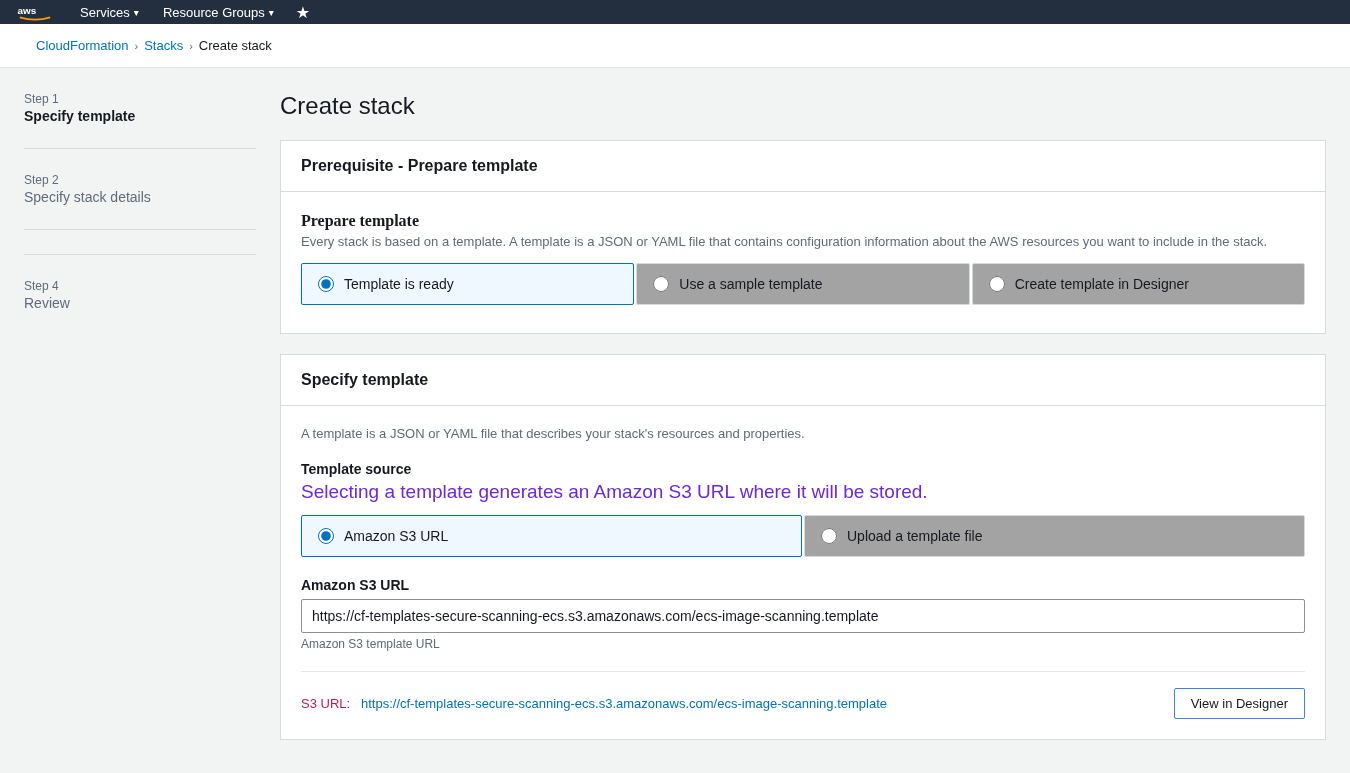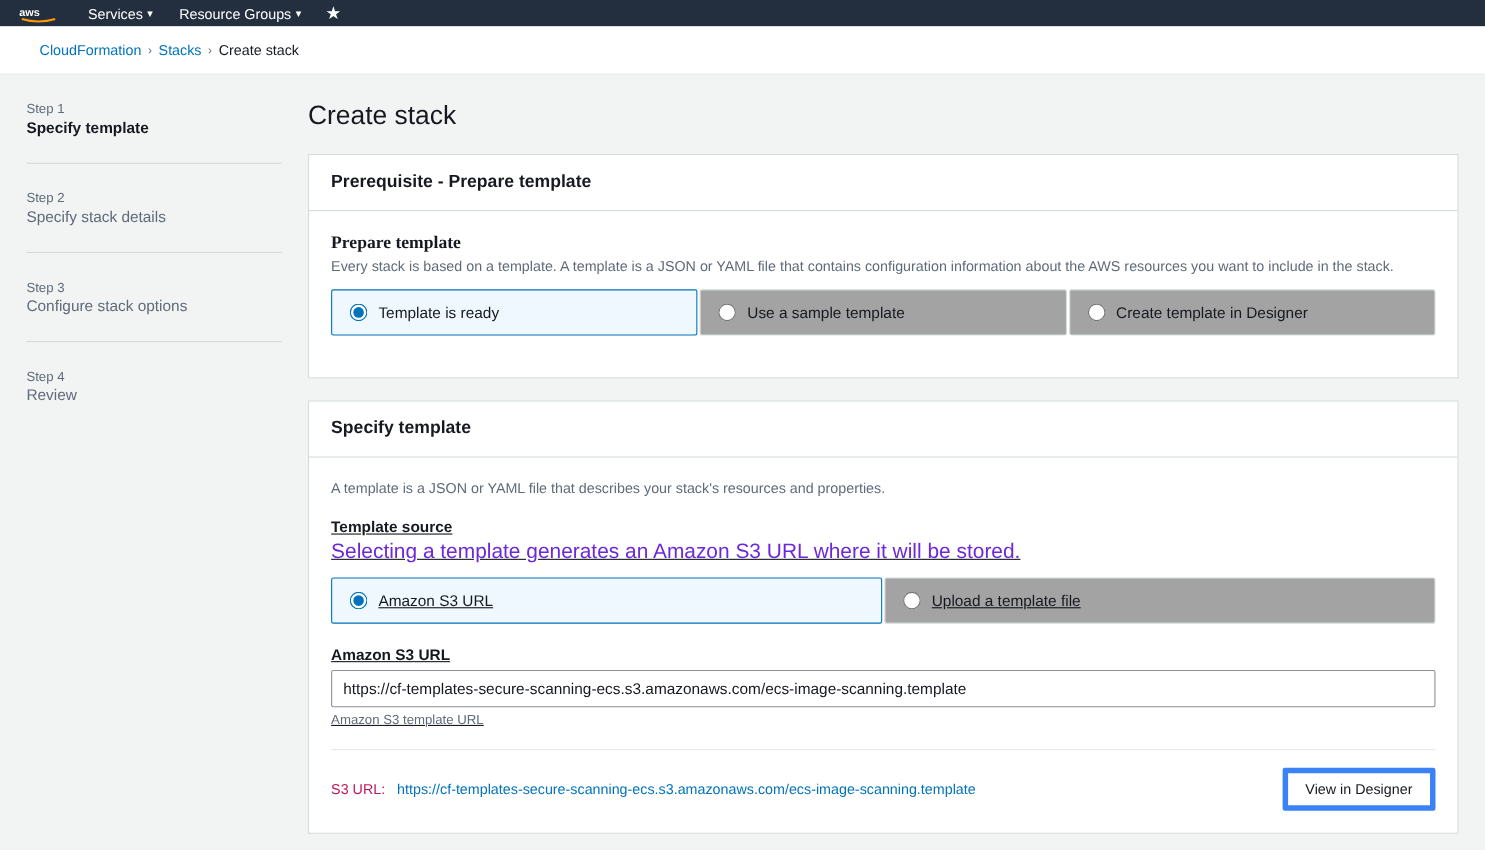--- a/index.html
+++ b/index.html
@@ -124,21 +124,21 @@
     .section-desc {
       font-size: 13px;
       color: #5f6b7a;
       margin-bottom: 14px;
     }
 
     
     .radio-group {
       display: flex;
       gap: 2px;
-      margin-bottom: 18px;
+      margin-bottom: 8px;
     }
     .radio-card {
       flex: 1;
       border: 1px solid #d5dbdb;
       border-radius: 2px;
       padding: 12px 16px;
       display: flex;
       align-items: center;
       gap: 10px;
       cursor: pointer;
@@ -154,21 +154,21 @@
       accent-color: #0073bb;
       cursor: pointer;
       flex-shrink: 0;
     }
     .radio-label {
       font-size: 14px;
       color: #16191f;
     }
 
     
-    .subsection { margin-top: 20px; text-decoration: underline; }
+    .subsection { margin-top: 20px; }
     .subsection-label {
       font-size: 14px;
       font-weight: 700;
       margin-bottom: 4px;
     }
     .subsection-desc {
       font-size: 19px;
       color: #6d28d9;
       margin-bottom: 12px;
     }
@@ -205,21 +205,21 @@
     }
     .s3-url-text {
       font-size: 13px;
       color: #5f6b7a;
     }
     .s3-url-text span {
       color: #be185d;
     }
     .btn-secondary {
       padding: 7px 16px;
-      border: 5px solid #3b82f6;
+      border: 1px solid #3b82f6;
       border-radius: 2px;
       background: #fff;
       font-size: 13px;
       color: #16191f;
       cursor: pointer;
     }
 
     
     .footer-bar {
       background: #fff;
@@ -286,24 +286,20 @@
     <div class="step-item">
       <div class="step-label">Step 1</div>
       <div class="step-title active">Specify template</div>
     </div>
     <hr class="sidebar-divider">
     <div class="step-item">
       <div class="step-label">Step 2</div>
       <div class="step-title inactive">Specify stack details</div>
     </div>
     <hr class="sidebar-divider">
-    <div class="step-item">
-      <div class="step-label">Step 3</div>
-      <div class="step-title inactive">Configure stack options</div>
-    </div>
     <hr class="sidebar-divider">
     <div class="step-item">
       <div class="step-label">Step 4</div>
       <div class="step-title inactive">Review</div>
     </div>
   </aside>
 
   <main class="content">
     <h1 class="page-title">Create stack</h1>
 

